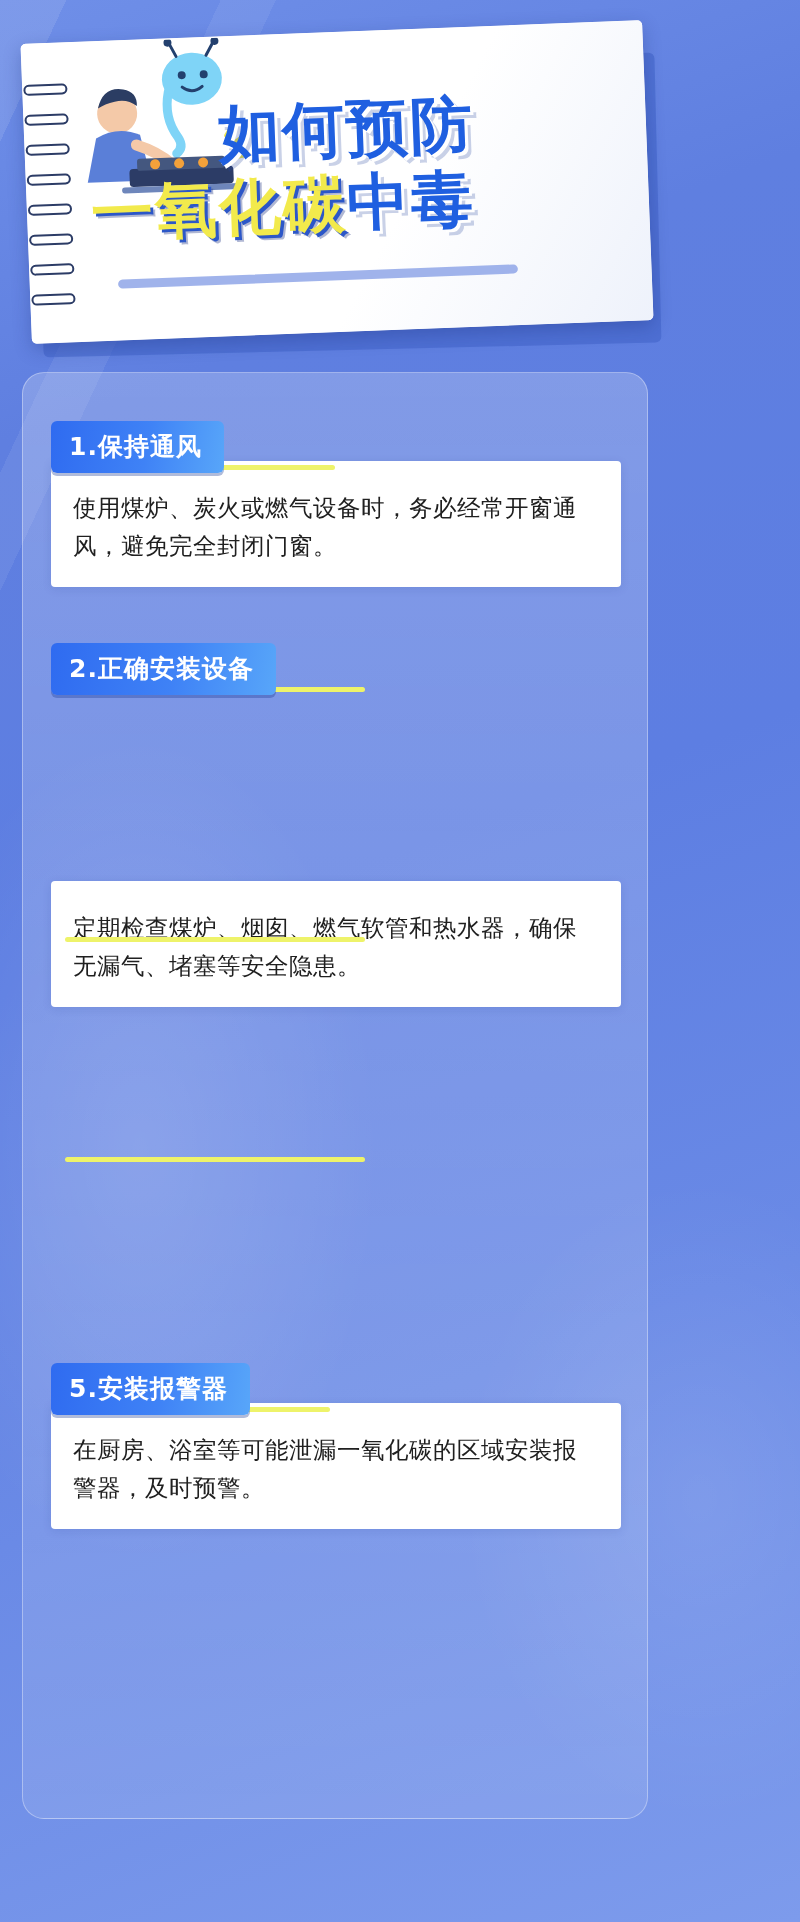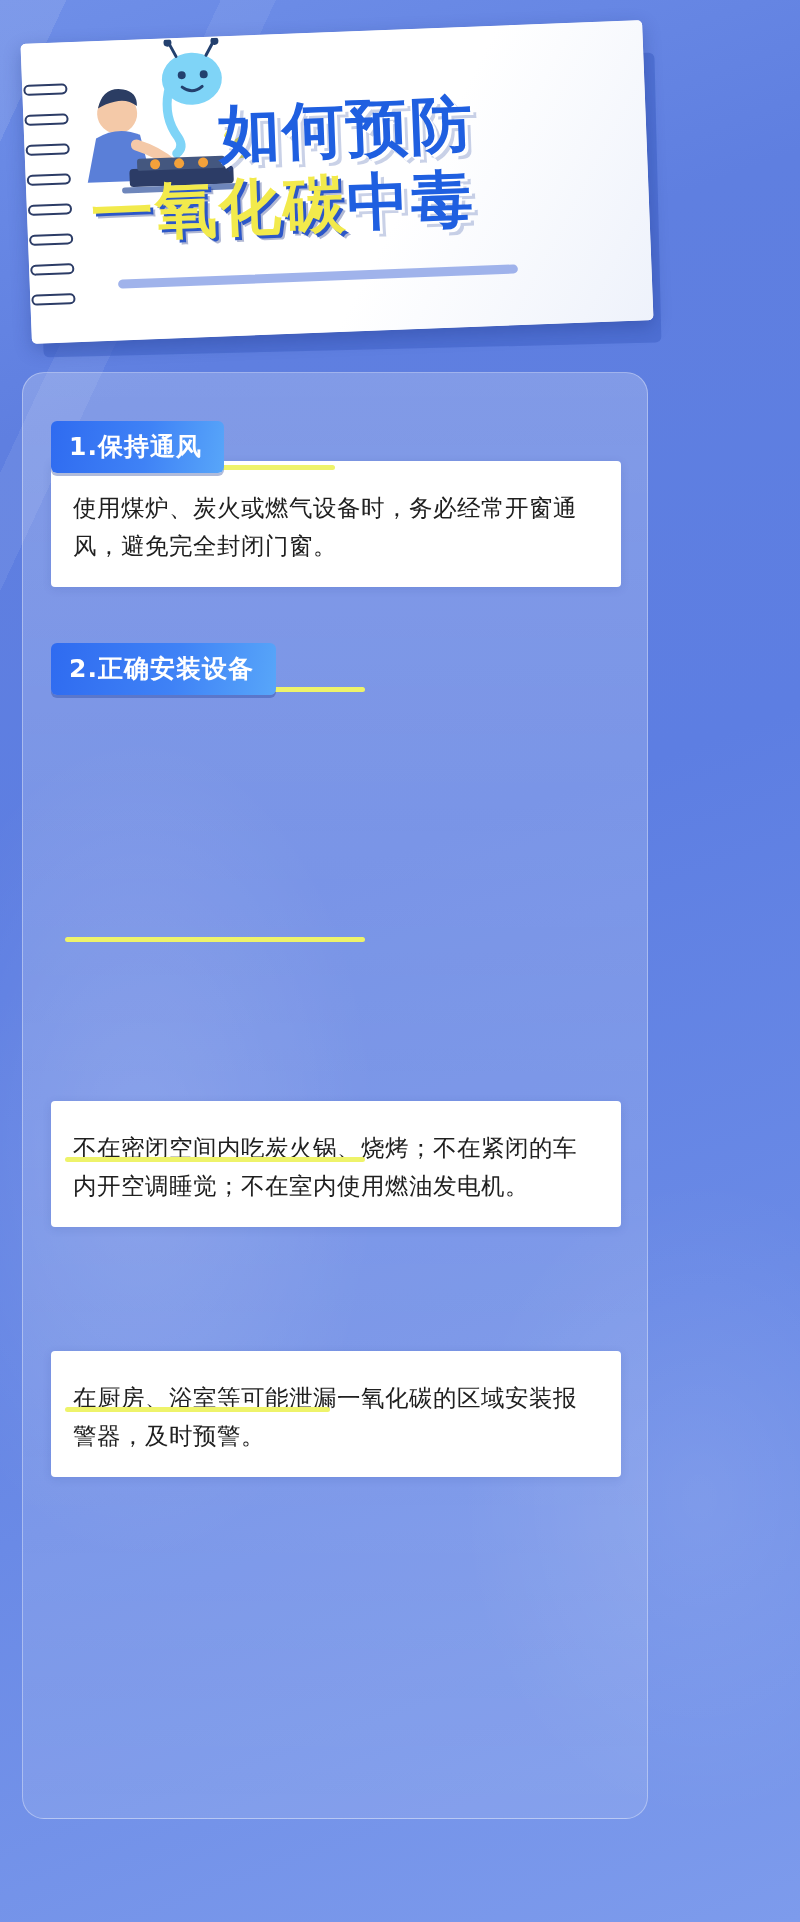--- a/index.html
+++ b/index.html
@@ -243,25 +243,26 @@
     <div class="body-card">使用煤炉、炭火或燃气设备时，务必经常开窗通风，避免完全封闭门窗。</div>
   </div>
 
   <div class="section" style="top:270px">
     <div class="chip-underline" style="top:44px; width:300px;"></div>
     <span class="chip">2.正确安装设备</span>
   </div>
 
   <div class="section" style="top:520px">
     <div class="chip-underline" style="top:44px; width:300px;"></div>
+    <div class="body-card">定期检查煤炉、烟囱、燃气软管和热水器，确保无漏气、堵塞等安全隐患。</div>
   </div>
 
   <div class="section" style="top:740px">
     <div class="chip-underline" style="top:44px; width:300px;"></div>
-    <div class="body-card">不在密闭空间内吃炭火锅、烧烤；不在紧闭的车内开空调睡觉；不在室内使用燃油发电机。</div>
   </div>
 
   <div class="section" style="top:990px">
     <div class="chip-underline" style="top:44px; width:265px;"></div>
+    <span class="chip">5.安装报警器</span>
     <div class="body-card">在厨房、浴室等可能泄漏一氧化碳的区域安装报警器，及时预警。</div>
   </div>
 
 </div>
 
 </body></html>

